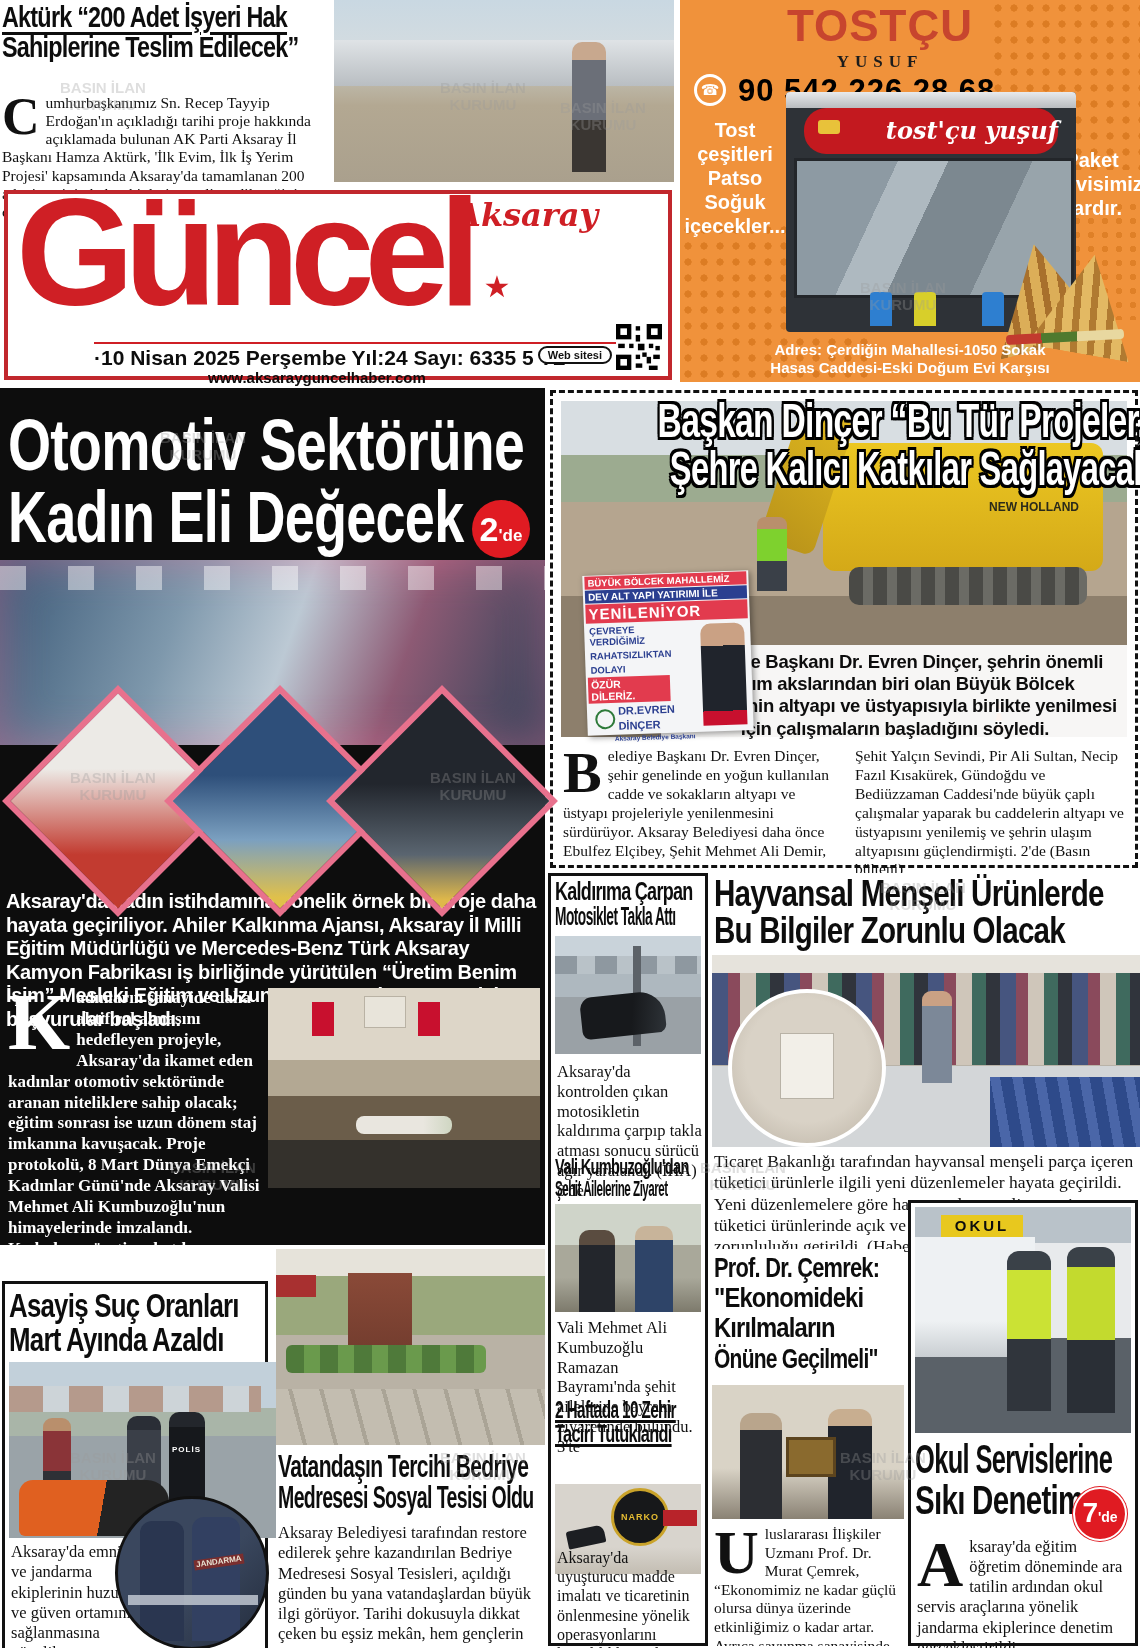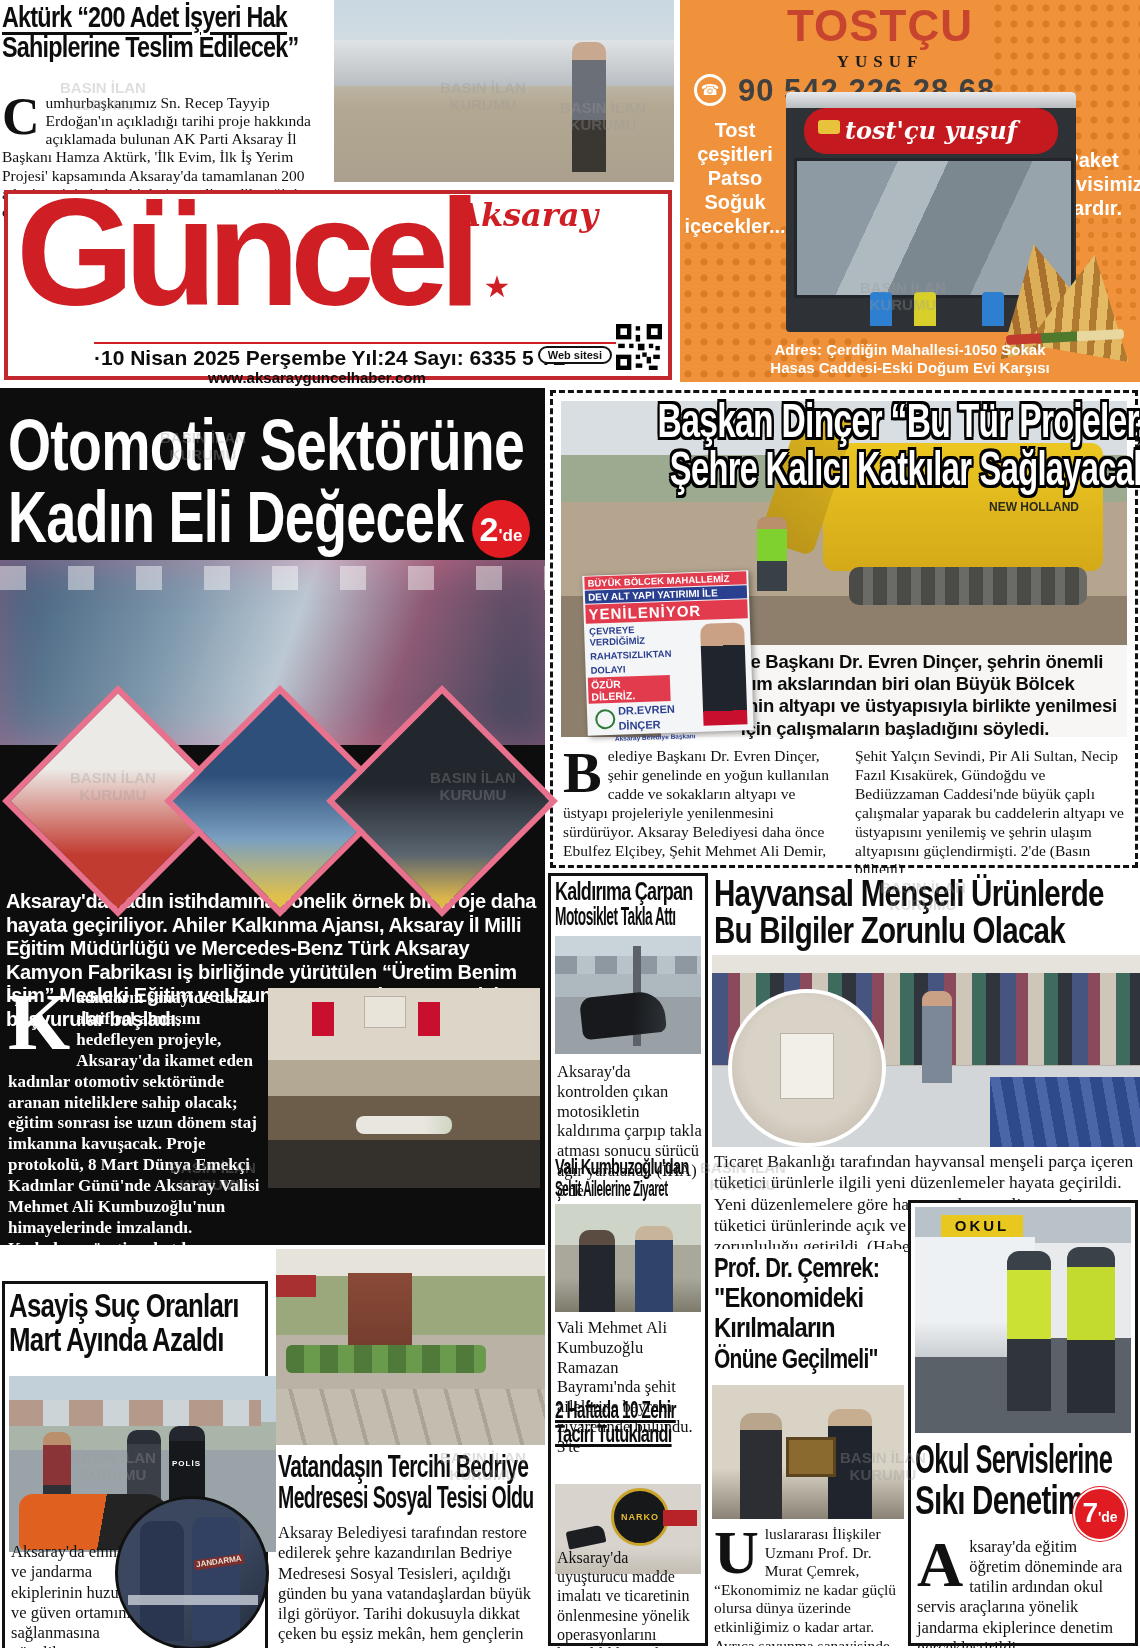--- a/index.html
+++ b/index.html
@@ -80,27 +80,27 @@
   </div>
 
   <div class="abs" style="left:680px;top:0;width:460px;height:382px;background:#f0923b;overflow:hidden;">
     <div class="abs" style="right:0;top:0;width:150px;height:170px;background:radial-gradient(#d8781f 30%,transparent 34%);background-size:16px 16px;opacity:.85;"></div>
     <div class="abs" style="left:0;bottom:0;width:190px;height:160px;background:radial-gradient(#d8781f 30%,transparent 34%);background-size:16px 16px;opacity:.85;"></div>
     <div class="abs" style="right:0;top:200px;width:70px;height:120px;background:radial-gradient(#d8781f 30%,transparent 34%);background-size:14px 14px;opacity:.7;"></div>
     <div class="hl" style="position:absolute;left:0;right:60px;top:4px;text-align:center;font-size:44px;color:#c7452e;letter-spacing:1px;">TOSTÇU</div>
     <div style="position:absolute;left:0;right:60px;top:52px;text-align:center;font:700 17px 'Liberation Serif',serif;letter-spacing:6px;color:#1c1c1c;">YUSUF</div>
     <div class="abs" style="left:14px;top:74px;">
       <span style="display:inline-block;width:26px;height:26px;border:3px solid #fff;border-radius:50%;text-align:center;line-height:26px;color:#fff;font-size:15px;vertical-align:middle;">☎</span>
-      <span class="hl" style="font-size:31px;color:#404040;vertical-align:middle;margin-left:8px;letter-spacing:1px;">90 542 226 28 68</span>
+      <span class="hl" style="font-size:31px;color:#000000;vertical-align:middle;margin-left:8px;letter-spacing:1px;">90 542 226 28 68</span>
     </div>
     <div class="hl" style="position:absolute;left:4px;top:118px;width:102px;color:#fff;font-size:20px;text-align:center;line-height:1.2;letter-spacing:0;">Tost çeşitleri Patso Soğuk içecekler...</div>
     <div class="hl" style="position:absolute;right:2px;top:148px;width:92px;color:#fff;font-size:20px;text-align:center;line-height:1.2;letter-spacing:0;">Paket servisimiz vardır.</div>
     <div class="ph" style="left:106px;top:92px;width:290px;height:240px;background:#2e3237;border-radius:4px;">
       <div class="abs" style="left:0;top:0;width:290px;height:16px;background:linear-gradient(180deg,#e8eaec,#b9bcbf);"></div>
-      <div class="abs" style="left:18px;top:16px;width:254px;height:46px;background:#c3191f;text-align:center;border-radius:22px;">
+      <div class="abs" style="left:18px;top:16px;width:254px;height:46px;background:#c3191f;text-align:right;border-radius:22px;">
         <span style="position:absolute;left:14px;top:12px;width:22px;height:14px;background:#e8c23a;border-radius:3px;"></span>
         <span style="font:italic 700 24px 'DejaVu Serif',serif;color:#fff;line-height:46px;">tost'çu yuşuf</span>
       </div>
       <div class="abs" style="left:8px;top:66px;width:274px;height:134px;background:linear-gradient(115deg,#8d9aa3 0 30%,#aeb9c0 30% 45%,#7c8890 45% 70%,#98a4ab 70%);border:3px solid #23262a;"></div>
       <div class="abs" style="left:84px;bottom:6px;width:22px;height:34px;background:#2e7fd0;border-radius:4px 4px 0 0;"></div>
       <div class="abs" style="left:128px;bottom:6px;width:22px;height:34px;background:#d8cf2a;border-radius:4px 4px 0 0;"></div>
       <div class="abs" style="left:196px;bottom:6px;width:22px;height:34px;background:#2e7fd0;border-radius:4px 4px 0 0;"></div>
     </div>
     <div class="abs" style="right:4px;bottom:26px;width:160px;height:120px;">
       <div class="abs" style="left:10px;top:8px;width:110px;height:104px;clip-path:polygon(0 100%,55% 0,100% 100%);background:repeating-linear-gradient(95deg,#dcae58 0 10px,#a8702c 10px 17px);transform:rotate(-14deg);"></div>
@@ -226,21 +226,21 @@
       </div>
     </div>
     <div class="seriftxt" style="position:absolute;left:2px;top:278px;width:424px;font-size:17.5px;line-height:1.22;">Ticaret Bakanlığı tarafından hayvansal menşeli parça içeren tüketici ürünlerle ilgili yeni düzenlemeler hayata geçirildi. Yeni düzenlemelere göre hayvansal menşeli parça içeren tüketici ürünlerinde açık ve anlaşılır bilgilendirme zorunluluğu getirildi. (Haber: S. OLGUN) 2'de</div>
   </div>
 
   <div class="abs" style="left:2px;top:1249px;width:266px;height:397px;border:3px solid #111;box-sizing:border-box;background:#fff;margin-top:32px;">
     <div class="hl" style="position:absolute;left:4px;top:4px;width:256px;">
       <span class="sqzL" style="font-size:34px;transform:scaleX(.76);">Asayiş Suç Oranları</span><br>
       <span class="sqzL" style="font-size:34px;transform:scaleX(.76);">Mart Ayında Azaldı</span>
     </div>
-    <div class="ph" style="left:4px;top:92px;width:284px;height:176px;background:linear-gradient(180deg,#c2d0da 0 26%,#a9b5a8 26% 42%,#9aa3a8 42%);text-decoration:underline;">
+    <div class="ph" style="left:4px;top:78px;width:284px;height:176px;background:linear-gradient(180deg,#c2d0da 0 26%,#a9b5a8 26% 42%,#9aa3a8 42%);text-decoration:underline;">
       <div class="abs" style="left:0;top:24px;width:252px;height:26px;background:repeating-linear-gradient(90deg,#b59a8c 0 34px,#cdd4d8 34px 60px);"></div>
       <div class="abs" style="left:118px;top:54px;width:34px;height:100px;background:linear-gradient(180deg,#2a2e36 0 14%,#3a3f48 14%);border-radius:10px 10px 0 0;"></div>
       <div class="abs" style="left:160px;top:50px;width:36px;height:104px;background:linear-gradient(180deg,#23262c 0 14%,#16181c 14%);border-radius:10px 10px 0 0;">
         <span class="hl" style="position:absolute;left:3px;top:34px;font-size:8px;color:#fff;letter-spacing:1px;">POLİS</span>
       </div>
       <div class="abs" style="left:34px;top:56px;width:28px;height:96px;background:linear-gradient(180deg,#b98f6c 0 14%,#8a3438 14% 55%,#2e3036 55%);border-radius:9px 9px 0 0;"></div>
       <div class="abs" style="left:10px;top:118px;width:150px;height:56px;background:linear-gradient(100deg,#e06020 0 55%,#232323 55%);border-radius:14px 22px 6px 6px;"></div>
     </div>
     <div class="abs" style="right:-4px;top:212px;width:148px;height:148px;border-radius:50%;border:3px solid #111;background:linear-gradient(135deg,#3a475e 0 55%,#232c3c);overflow:hidden;z-index:5;">
       <div style="position:absolute;left:22px;top:22px;width:44px;height:120px;background:#2a3650;border-radius:12px 12px 0 0;"></div>

